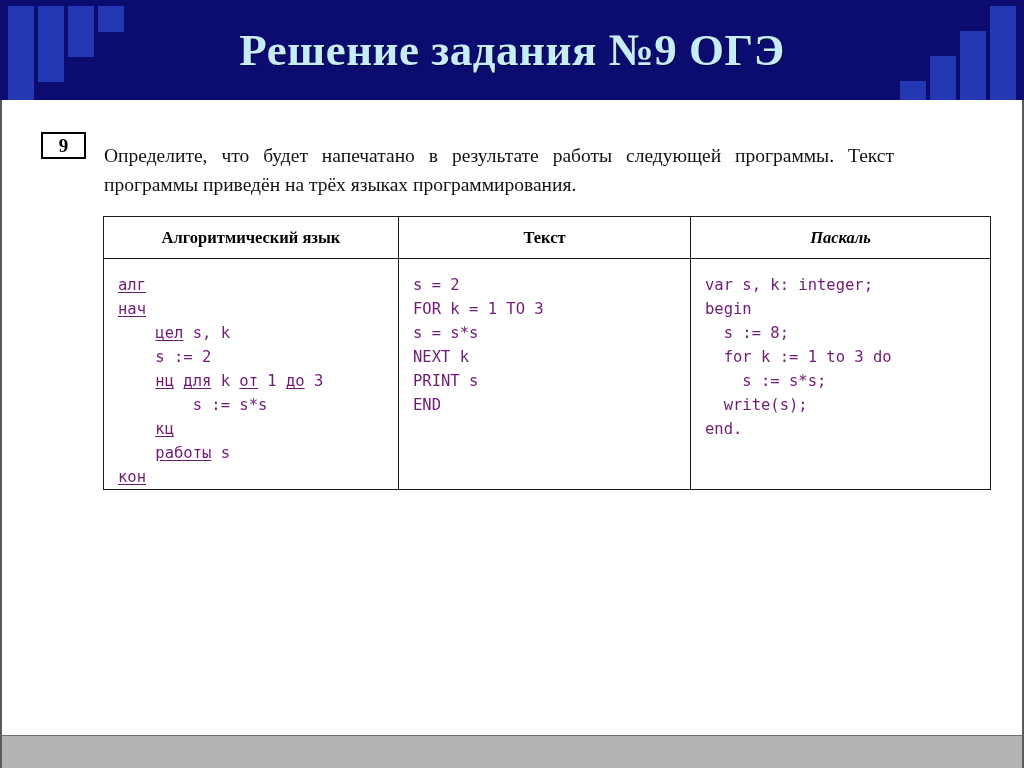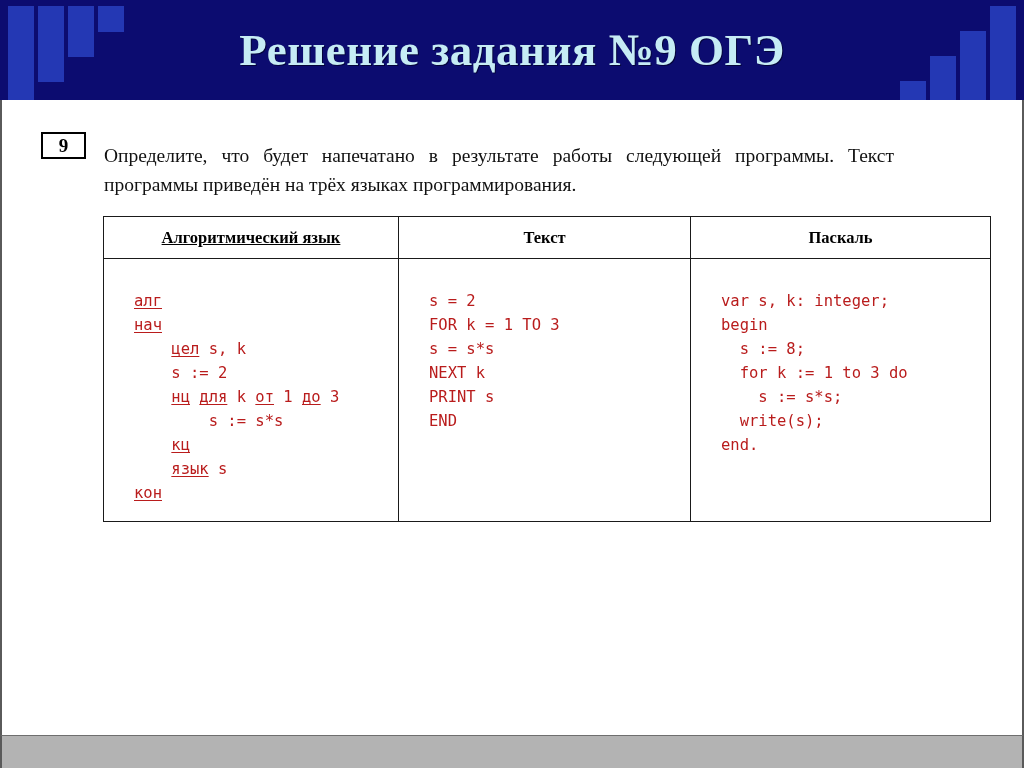--- a/index.html
+++ b/index.html
@@ -116,31 +116,31 @@
     vertical-align: middle;
     font-family: "Liberation Serif", "DejaVu Serif", serif;
     font-weight: bold;
     font-size: 16.5px;
     color: #000000;
   }
   .code-table td {
     height: 213px;
     padding: 14px 0 0 14px;
   }
-  .col-a { width: 295px; text-decoration: underline; }
+  .col-a { width: 295px; }
   .col-b { width: 292px; }
-  .col-c { width: 300px; }
+  .col-c { width: 300px; font-style: italic; }
 
   pre.code {
     font-family: "DejaVu Sans Mono", "Liberation Mono", monospace;
     font-size: 15.5px;
     line-height: 24px;
-    color: #b91c1c;
+    color: #701a75;
     white-space: pre;
-    margin: 16px;
+    margin: 0;
   }
   pre.code u { text-decoration: underline; text-underline-offset: 2px; }
 
   
   .footer-bar {
     position: absolute;
     left: 0; top: 735px;
     width: 1024px; height: 33px;
     background: #b3b3b3;
     border-top: 1.5px solid #6e6e6e;
@@ -207,21 +207,21 @@
     <tbody>
       <tr>
         <td>
           <pre class="code"><u>алг</u>
 <u>нач</u>
     <u>цел</u> s, k
     s := 2
     <u>нц</u> <u>для</u> k <u>от</u> 1 <u>до</u> 3
         s := s*s
     <u>кц</u>
-    <u>язык</u> s
+    <u>работы</u> s
 <u>кон</u></pre>
         </td>
         <td>
           <pre class="code">s = 2
 FOR k = 1 TO 3
 s = s*s
 NEXT k
 PRINT s
 END</pre>
         </td>

